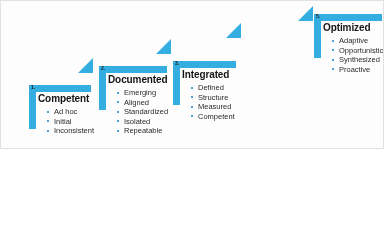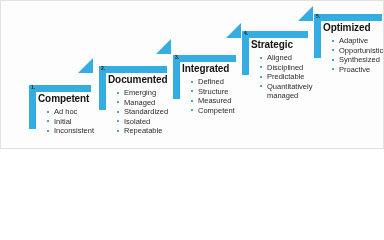--- a/index.html
+++ b/index.html
@@ -127,60 +127,48 @@
     <i></i>
   </div>
 
   <div class="step" style="left:98px; top:65px; width:74px; height:72px;">
     <div class="bar-top" style="width:68px;"></div>
     <div class="bar-left" style="height:44px;"></div>
     <span class="step-num">2.</span>
     <div class="step-title">Documented</div>
     <ul class="bullets">
       <li>Emerging</li>
-      <li>Managed</li>
+      <li>Aligned</li>
       <li>Standardized</li>
       <li>Isolated</li>
       <li>Repeatable</li>
     </ul>
   </div>
 
   <div class="riser" style="left:155px; top:38px;">
     <i></i>
   </div>
 
-  <div class="step" style="left:172px; top:54px; width:70px; height:62px;padding-left:30px;">
+  <div class="step" style="left:172px; top:60px; width:70px; height:62px;padding-left:30px;">
     <div class="bar-top" style="width:63px;"></div>
     <div class="bar-left" style="height:44px;"></div>
     <span class="step-num">3.</span>
     <div class="step-title">Integrated</div>
     <ul class="bullets">
       <li>Defined</li>
       <li>Structure</li>
       <li>Measured</li>
       <li>Competent</li>
     </ul>
   </div>
 
   <div class="riser" style="left:225px; top:22px;">
     <i></i>
   </div>
 
-  <div class="step" style="left:241px; top:30px; width:72px; height:72px;">
-    <div class="bar-top" style="width:66px;"></div>
-    <div class="bar-left" style="height:44px;"></div>
-    <span class="step-num">4.</span>
-    <div class="step-title">Strategic</div>
-    <ul class="bullets">
-      <li>Aligned</li>
-      <li>Disciplined</li>
-      <li>Predictable</li>
-      <li class="wrap">Quantitatively managed</li>
-    </ul>
-  </div>
 
   <div class="riser" style="left:297px; top:5px;">
     <i></i>
   </div>
 
   <div class="step" style="left:313px; top:13px; width:71px; height:72px;">
     <div class="bar-top" style="width:68px;"></div>
     <div class="bar-left" style="height:44px;"></div>
     <span class="step-num">5.</span>
     <div class="step-title">Optimized</div>

